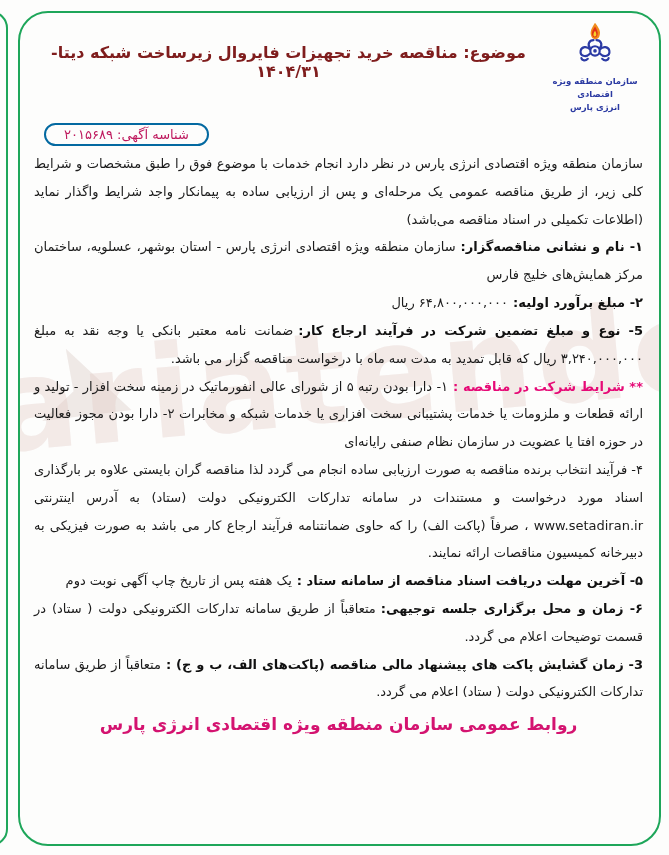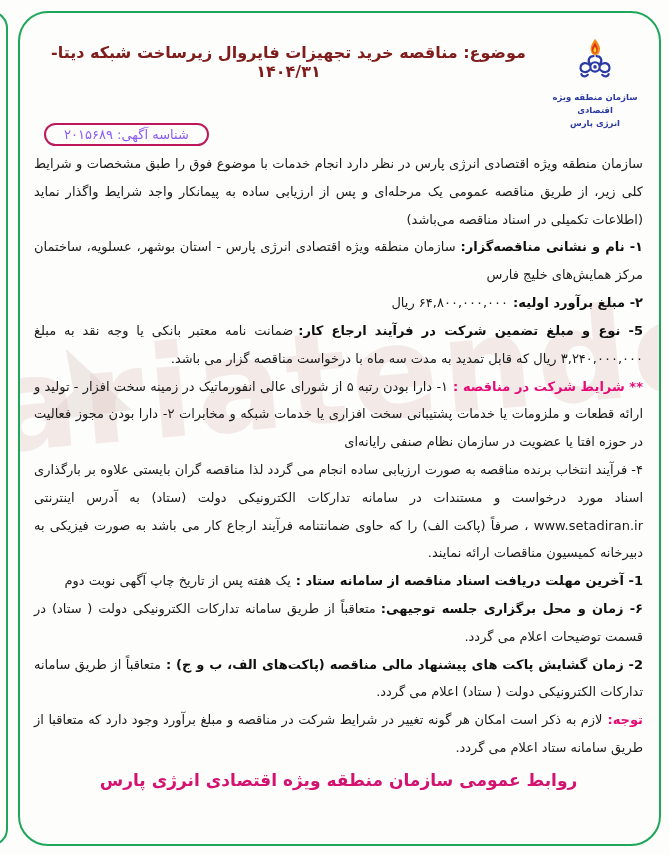--- a/index.html
+++ b/index.html
@@ -24,30 +24,30 @@
     color:rgba(226,203,196,0.38);
     transform:rotate(-5deg);text-align:center;
     pointer-events:none;user-select:none;white-space:nowrap;
   }
   .watermark-arrow{
     position:absolute;left:20px;top:310px;font-size:120px;
     color:rgba(222,208,204,0.45);transform:rotate(18deg);
     pointer-events:none;user-select:none;
   }
   .header{position:relative;height:92px;}
-  .org-logo{position:absolute;right:0;top:16px;width:96px;text-align:center;}
+  .org-logo{position:absolute;right:0;top:0;width:96px;text-align:center;}
   .org-logo svg{width:46px;height:54px;display:block;margin:0 auto;}
   .org-line{font-size:8.5px;font-weight:bold;color:#2b3aa2;line-height:1.5;direction:rtl;}
   .titles{margin-right:100px;text-align:center;direction:rtl;padding-top:10px;}
   .notice-title{font-size:20px;font-weight:bold;color:#2121cf;}
   .notice-subject{font-size:16px;font-weight:bold;color:#7f1d1d;margin-top:12px;}
   .adid-row{direction:ltr;text-align:left;margin:10px 0 2px 10px;}
   .adid-pill{
-    display:inline-block;border:2px solid #be185d;border-radius:16px;
-    padding:2px 18px;font-size:13px;color:#8b5cf6;direction:rtl;
+    display:inline-block;border:2px solid #0369a1;border-radius:16px;
+    padding:2px 18px;font-size:13px;color:#be185d;direction:rtl;
   }
   .notice-body{
     direction:rtl;text-align:justify;margin-top:4px;
     font-size:13px;line-height:2.14;color:#1b1b1b;
     position:relative;
   }
   .notice-body p{margin:0;}
   .lbl{font-weight:bold;color:#111;margin-left:5px;}
   .magenta{color:#e60b77;}
   .footer-signature{
@@ -100,25 +100,24 @@
     <p><span class="lbl">۱- نام و نشانی مناقصه‌گزار:</span><span>سازمان منطقه ویژه اقتصادی انرژی پارس - استان بوشهر، عسلویه، ساختمان مرکز همایش‌های خلیج فارس</span></p>
 
     <p><span class="lbl">۲- مبلغ برآورد اولیه:</span><span>۶۴,۸۰۰,۰۰۰,۰۰۰ ریال</span></p>
 
     <p><span class="lbl">5- نوع و مبلغ تضمین شرکت در فرآیند ارجاع کار:</span><span>ضمانت نامه معتبر بانکی یا وجه نقد به مبلغ ۳,۲۴۰,۰۰۰,۰۰۰ ریال که قابل تمدید به مدت سه ماه با درخواست مناقصه گزار می باشد.</span></p>
 
     <p><span class="lbl magenta">** شرایط شرکت در مناقصه :</span><span>۱- دارا بودن رتبه ۵ از شورای عالی انفورماتیک در زمینه سخت افزار - تولید و ارائه قطعات و ملزومات یا خدمات پشتیبانی سخت افزاری یا خدمات شبکه و مخابرات ۲- دارا بودن مجوز فعالیت در حوزه افتا یا عضویت در سازمان نظام صنفی رایانه‌ای</span></p>
 
     <p><span>۴- فرآیند انتخاب برنده مناقصه به صورت ارزیابی ساده انجام می گردد لذا مناقصه گران بایستی علاوه بر بارگذاری اسناد مورد درخواست و مستندات در سامانه تدارکات الکترونیکی دولت (ستاد) به آدرس اینترنتی www.setadiran.ir ، صرفاً (پاکت الف) را که حاوی ضمانتنامه فرآیند ارجاع کار می باشد به صورت فیزیکی به دبیرخانه کمیسیون مناقصات ارائه نمایند.</span></p>
 
-    <p><span class="lbl">1- آخرین مهلت دریافت اسناد مناقصه از سامانه ستاد :</span><span>یک هفته پس از تاریخ چاپ آگهی نوبت دوم</span></p>
+    <p><span class="lbl">۵- آخرین مهلت دریافت اسناد مناقصه از سامانه ستاد :</span><span>یک هفته پس از تاریخ چاپ آگهی نوبت دوم</span></p>
 
     <p><span class="lbl">۶- زمان و محل برگزاری جلسه توجیهی:</span><span>متعاقباً از طریق سامانه تدارکات الکترونیکی دولت ( ستاد) در قسمت توضیحات اعلام می گردد.</span></p>
 
 
-    <p><span class="lbl">2- زمان گشایش پاکت های پیشنهاد مالی مناقصه (پاکت‌های الف، ب و ج) :</span><span>متعاقباً از طریق سامانه تدارکات الکترونیکی دولت ( ستاد) اعلام می گردد.</span></p>
+    <p><span class="lbl">3- زمان گشایش پاکت های پیشنهاد مالی مناقصه (پاکت‌های الف، ب و ج) :</span><span>متعاقباً از طریق سامانه تدارکات الکترونیکی دولت ( ستاد) اعلام می گردد.</span></p>
 
-    <p><span class="lbl magenta">توجه:</span><span>لازم به ذکر است امکان هر گونه تغییر در شرایط شرکت در مناقصه و مبلغ برآورد وجود دارد که متعاقبا از طریق سامانه ستاد اعلام می گردد.</span></p>
   </div>
 
   <div class="footer-signature">روابط عمومی سازمان منطقه ویژه اقتصادی انرژی پارس</div>
 
 </div>
 
 </body></html>

